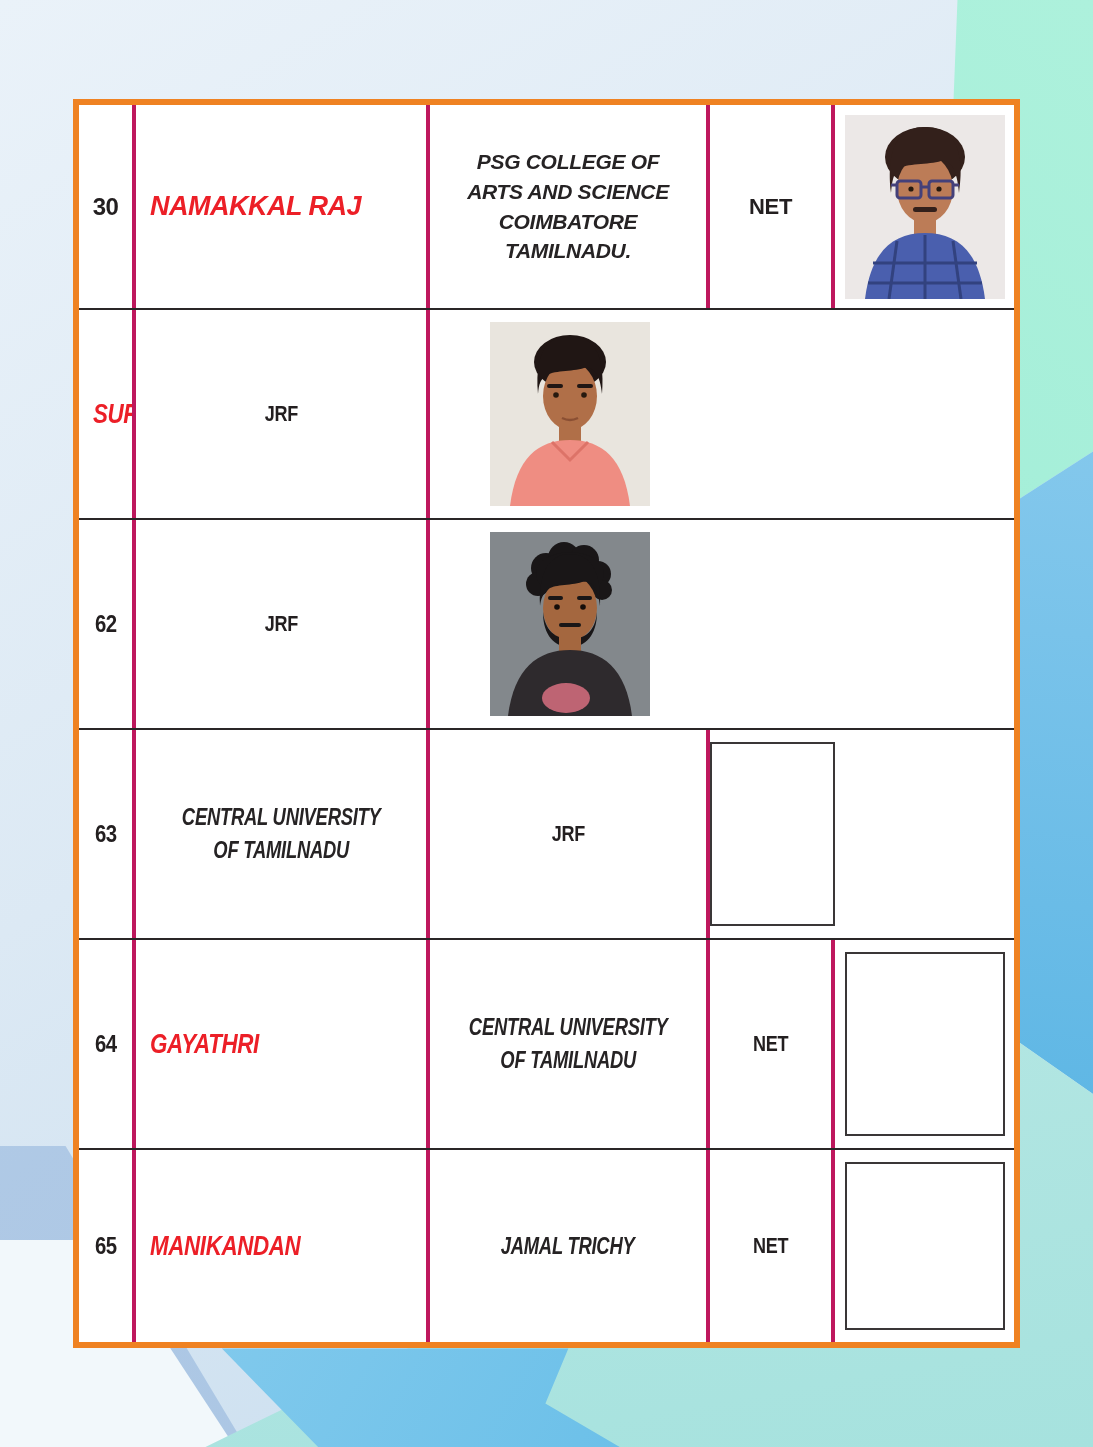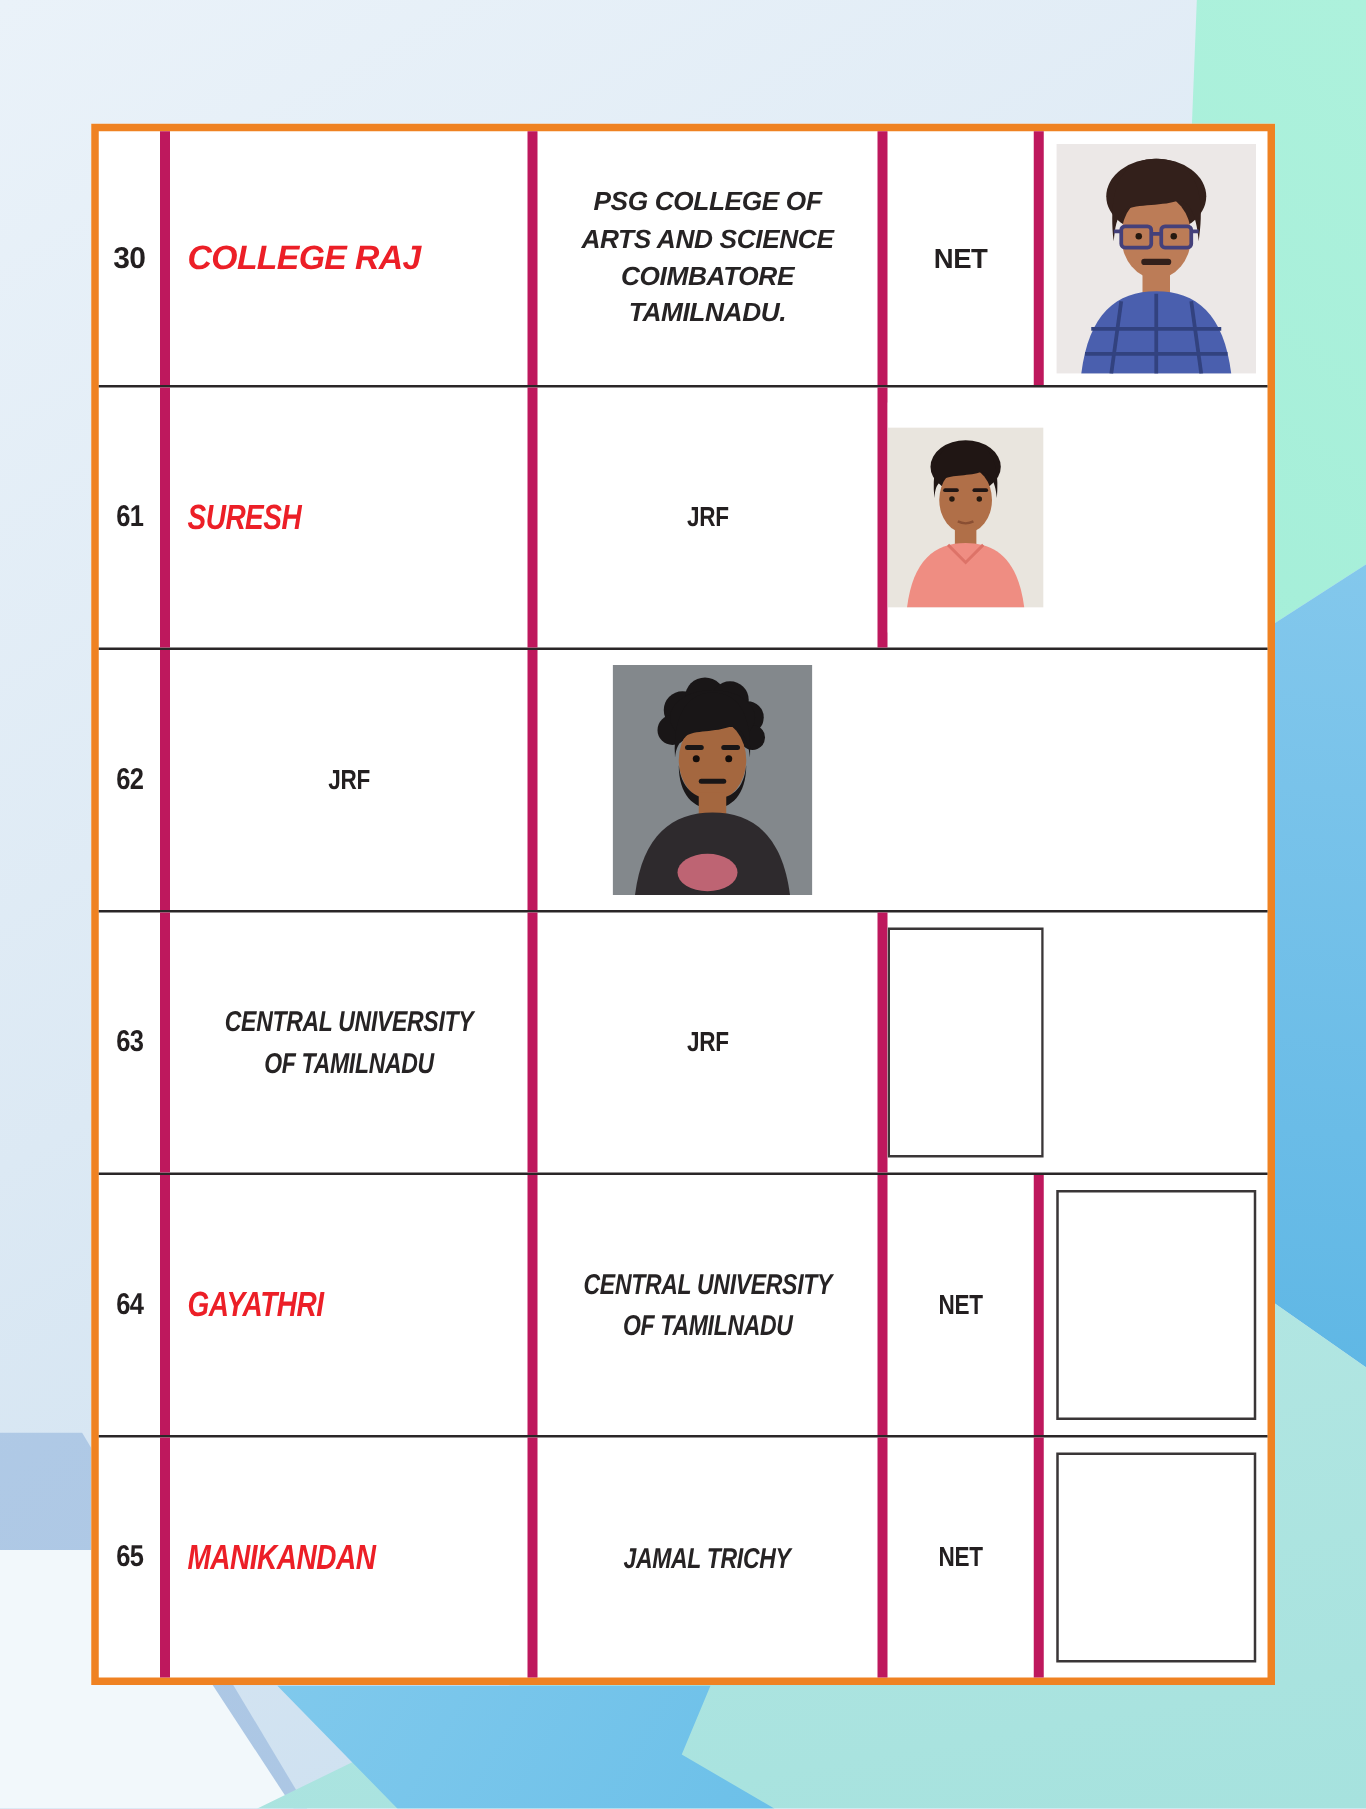--- a/index.html
+++ b/index.html
@@ -42,21 +42,21 @@
     position:absolute; left:73px; top:99px;
     width:947px; height:1249px;
     border:6px solid #EF8222;
     background:#FFFFFF;
     display:flex; flex-direction:column;
   }
   .row { display:grid; grid-template-columns:57px 294px 280px 125px 179px; }
   .row { border-bottom:2px solid #2A2627; }
   .row:last-child { border-bottom:none; }
   .r0 { height:205px; } .r1,.r2,.r3,.r4 { height:210px; } .r5 { height:192px; }
-  .cell { border-right:8px solid #be185d; display:flex; align-items:center; justify-content:center; overflow:hidden; }
+  .cell { border-right:4px solid #be185d; display:flex; align-items:center; justify-content:center; overflow:hidden; }
   .cell:last-child { border-right:none; }
 
   .serial span { font-weight:bold; font-size:24px; color:#231F20; letter-spacing:-0.5px; }
   .name { justify-content:flex-start; padding-left:14px; }
   .name span {
     color:#EC1F27; font-weight:bold; font-style:italic; font-size:27px;
     letter-spacing:-0.5px; white-space:nowrap;
   }
   .college span {
     color:#262324; font-weight:bold; font-style:italic; font-size:21px;
@@ -88,21 +88,21 @@
 <div class="bg-shape bg-aqua"></div>
 <div class="bg-shape bg-chevron"></div>
 
 <div class="table-wrap">
 
   <div class="row r0">
     <div class="cell serial">
         <span>30</span>
       </div>
     <div class="cell name">
-        <span>COLLEGE RAJ</span>
+        <span>NAMAKKAL RAJ</span>
       </div>
     <div class="cell college">
         <span>PSG COLLEGE OF
 ARTS AND SCIENCE
 COIMBATORE
 TAMILNADU.</span>
       </div>
     <div class="cell qual">
         <span>NET</span>
       </div>
@@ -131,23 +131,20 @@
             <line x1="108" y1="126" x2="116" y2="184"></line>
             <line x1="28" y1="148" x2="132" y2="148"></line>
             <line x1="23" y1="168" x2="137" y2="168"></line>
           </g>
         </svg>
       </div>
     </div>
   </div>
 
   <div class="row r1 cnd">
-    <div class="cell serial">
-        <span>61</span>
-      </div>
     <div class="cell name">
         <span>SURESH</span>
       </div>
     <div class="cell qual">
         <span>JRF</span>
       </div>
     <div class="cell photo">
       <div class="photo-frame" aria-label="man in salmon pink shirt">
         <svg viewBox="0 0 160 184">
           <rect width="160" height="184" fill="#E9E5DE"></rect>

